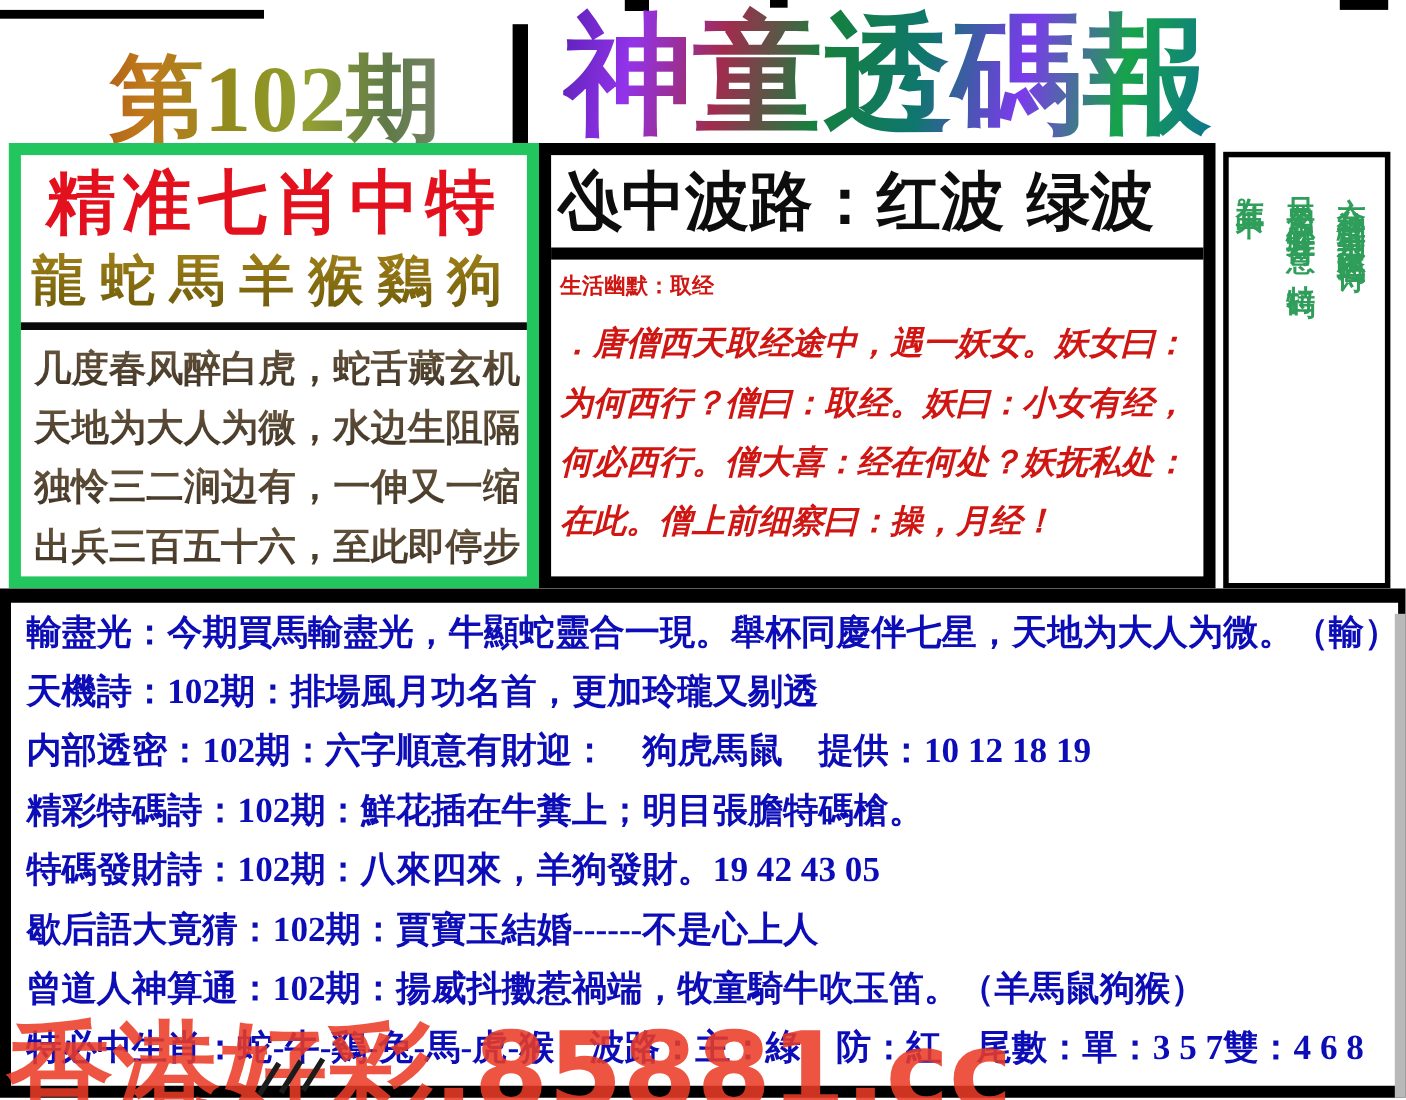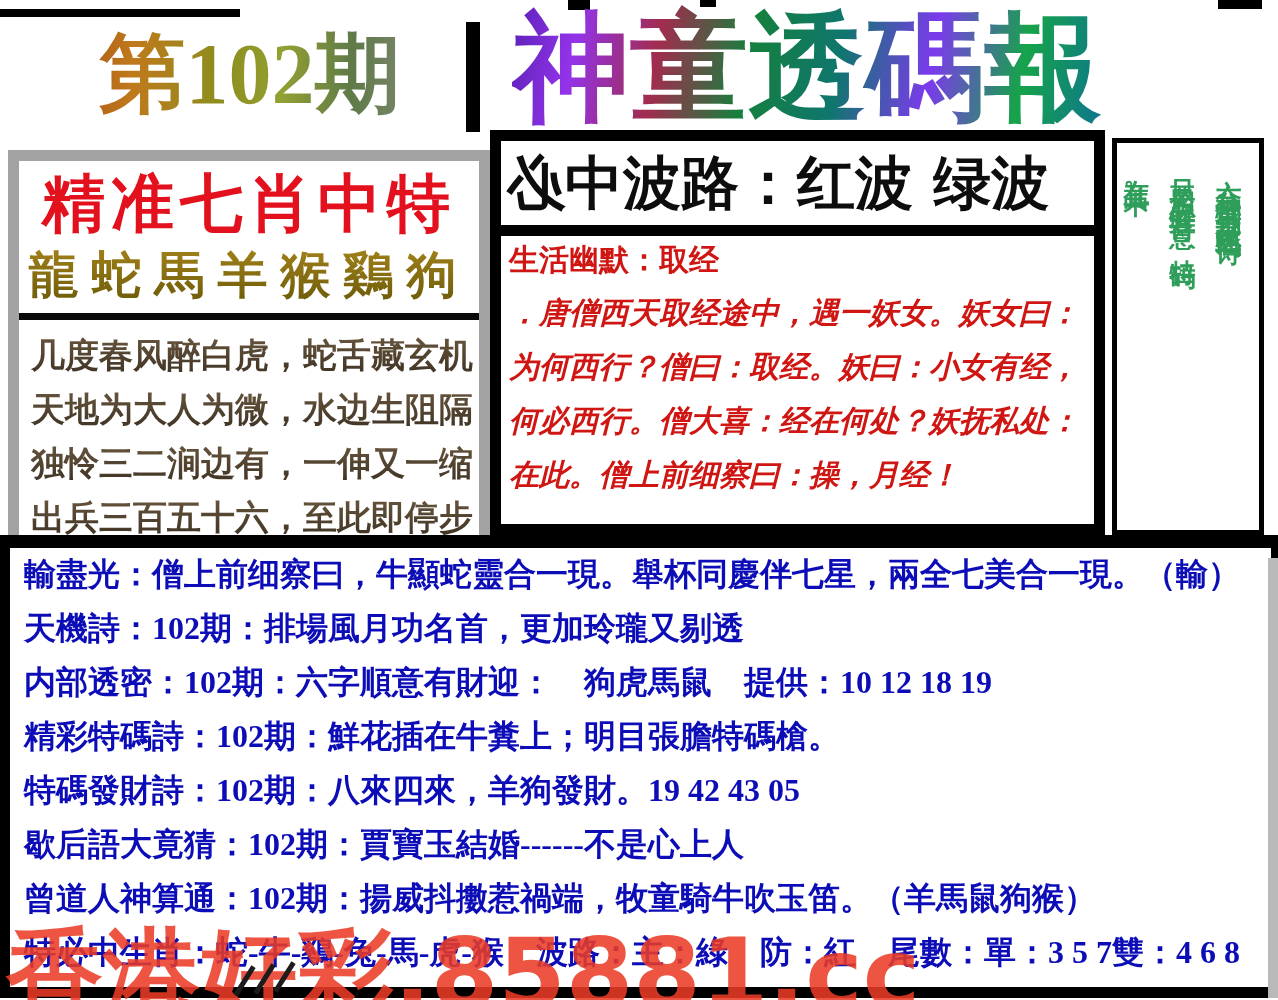--- a/index.html
+++ b/index.html
@@ -1,52 +1,52 @@
 <!DOCTYPE html>
 <html><head>
 <meta charset="utf-8">
 <style>
   html,body{margin:0;padding:0;background:#ffffff;}
   .page{position:relative;width:1278px;height:1000px;background:#ffffff;overflow:hidden;
         font-family:"Liberation Serif", serif;}
   .abs{position:absolute;}
 
   
-  .issue{left:55px;top:22px;width:390px;text-align:center;
+  .issue{left:55px;top:38px;width:390px;text-align:center;
          font-size:86px;font-weight:bold;line-height:104px;white-space:nowrap;
          background:linear-gradient(92deg,#a34a12 0%,#c0791c 20%,#8d8d1e 42%,#93a032 58%,#5f7a48 76%,#8c8c84 100%);
          -webkit-background-clip:text;background-clip:text;color:transparent;-webkit-text-fill-color:transparent;}
   .hdr-divider{left:466px;top:22px;width:14px;height:110px;background:#000;}
   .paper-title{left:512px;top:4px;width:746px;text-align:left;
          font-family:"DejaVu Sans", sans-serif;font-size:118px;font-weight:bold;line-height:126px;white-space:nowrap;
          background:linear-gradient(100deg,#5b21b6 0%,#9333ea 9%,#a12c4e 20%,#15803d 32%,#0f766e 44%,#7c3aed 56%,#16a34a 68%,#0e7490 80%,#6d28d9 92%,#2e7d32 100%);
          -webkit-background-clip:text;background-clip:text;color:transparent;-webkit-text-fill-color:transparent;}
   .top-dash{background:#000;}
 
   
-  .left-panel{left:8px;top:130px;width:482px;height:405px;border:11px solid #a3a3a3;background:#fff;box-sizing:border-box;margin-top:20px;}
+  .left-panel{left:8px;top:130px;width:482px;height:405px;border:11px solid #22c55e;background:#fff;box-sizing:border-box;}
   .headline{margin-top:8px;text-align:center;font-size:63px;font-weight:bold;letter-spacing:6px;
             color:#e3111e;line-height:70px;white-space:nowrap;}
   .zodiac{margin-top:6px;text-align:center;font-family:Liberation Serif, serif;
           font-size:50px;font-weight:bold;letter-spacing:13px;line-height:60px;white-space:nowrap;
           background:linear-gradient(180deg,#a3821a 0%,#6b5a08 100%);
           -webkit-background-clip:text;background-clip:text;color:transparent;-webkit-text-fill-color:transparent;}
   .lp-divider{margin-top:8px;height:7px;background:#0a0a0a;}
   .poems{padding:8px 6px 0 12px;}
   .poem-line{font-family:"DejaVu Sans", sans-serif;font-size:34px;font-weight:bold;line-height:54px;white-space:nowrap;
           background:linear-gradient(180deg,#6e5c42 0%,#413425 85%);
           -webkit-background-clip:text;background-clip:text;color:transparent;-webkit-text-fill-color:transparent;}
 
   
   .mid-panel{left:490px;top:130px;width:615px;height:405px;border:11px solid #000;background:#fff;box-sizing:border-box;}
   .wave-heading{padding-left:6px;font-family:"DejaVu Sans", sans-serif;font-size:58px;font-weight:bold;
           line-height:84px;color:#0d0d0d;white-space:nowrap;}
   .mirror{display:inline-block;transform:scaleX(-1);}
   .wave-bar{height:11px;background:#000;}
-  .humor{margin-top:4px;padding-left:8px;font-size:30px;font-weight:bold;color:#cf1612;line-height:40px;white-space:nowrap;}
+  .humor{margin-top:4px;padding-left:8px;font-size:20px;font-weight:bold;color:#cf1612;line-height:40px;white-space:nowrap;}
   .story{padding:6px 6px 0 8px;}
   .story-line{font-size:30px;font-weight:bold;color:#cf1612;line-height:54px;white-space:nowrap;font-style:italic;}
 
   
   .right-panel{left:1112px;top:138px;width:152px;height:397px;border:5px solid #000;background:#fff;box-sizing:border-box;}
   .vert-wrap{position:absolute;inset:0;padding:16px 8px;writing-mode:vertical-rl;text-orientation:upright;
           font-size:26px;font-weight:bold;color:#2f9e5a;letter-spacing:6px;}
   .vert-col{line-height:46px;}
 
   
@@ -102,21 +102,21 @@
   <div class="abs right-panel">
     <div class="vert-wrap">
       <div class="vert-col">六合神童特别奉献透码诗</div>
       <div class="vert-col">只要用心解开诗意，特码</div>
       <div class="vert-col">在其中。</div>
     </div>
   </div>
 
   <div class="abs bottom-panel">
     <div class="bottom-inner">
-      <div class="bottom-line">輸盡光：僧上前细察曰，牛顯蛇靈合一現。舉杯同慶伴七星，兩全七美合一現。（輸）</div>
+      <div class="bottom-line">輸盡光：今期買馬輸盡光，牛顯蛇靈合一現。舉杯同慶伴七星，天地为大人为微。（輸）</div>
       <div class="bottom-line">天機詩：102期：排場風月功名首，更加玲瓏又剔透</div>
       <div class="bottom-line">内部透密：102期：六字順意有財迎：　狗虎馬鼠　提供：10 12 18 19</div>
       <div class="bottom-line">精彩特碼詩：102期：鮮花插在牛糞上；明目張膽特碼槍。</div>
       <div class="bottom-line">特碼發財詩：102期：八來四來，羊狗發財。19 42 43 05</div>
       <div class="bottom-line">歇后語大竟猜：102期：賈寶玉結婚------不是心上人</div>
       <div class="bottom-line">曾道人神算通：102期：揚威抖擻惹禍端，牧童騎牛吹玉笛。（羊馬鼠狗猴）</div>
       <div class="bottom-line">特必中生肖：蛇-牛-鷄-兔-馬-虎-猴　波路：主：綠　防：紅　尾數：單：3 5 7雙：4 6 8</div>
     </div>
   </div>
 

